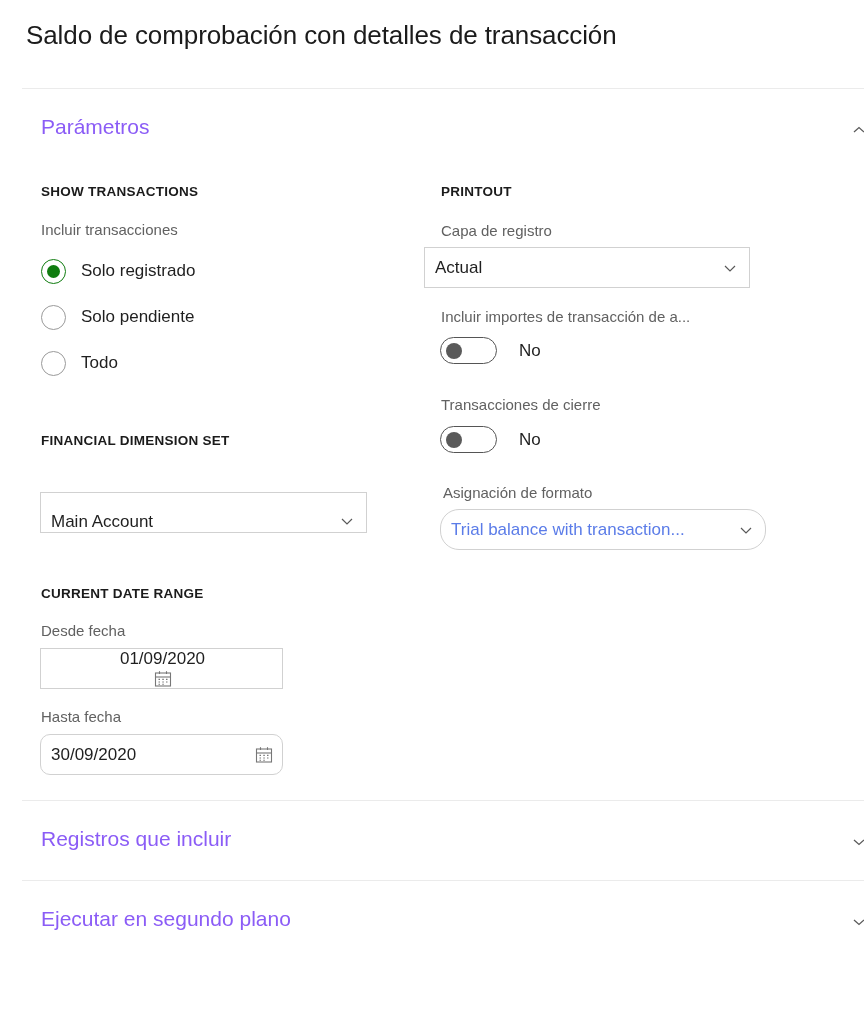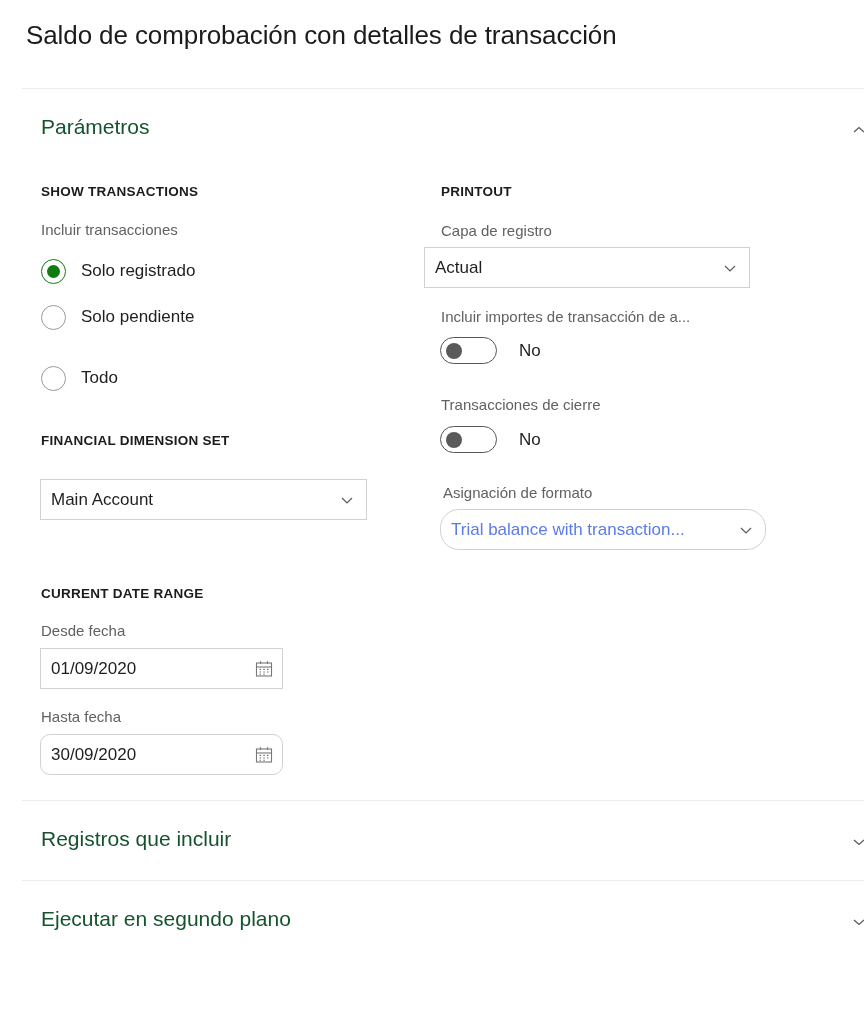--- a/index.html
+++ b/index.html
@@ -39,21 +39,21 @@
   .section-header {
     position: relative;
     height: 80px;
   }
   .section-title {
     position: absolute;
     left: 19px;
     top: 26px;
     font-size: 21px;
     font-weight: 400;
-    color: #14532d;
+    color: #8b5cf6;
     white-space: nowrap;
   }
   .section-chevron {
     position: absolute;
     right: -2px;
     top: 34px;
     width: 14px; height: 14px;
     color: #5a5a5a;
     overflow: hidden;
   }
@@ -218,42 +218,42 @@
     <div class="radio-row" style="left:19px; top:213px;">
       <span class="radio-mark"></span>
       <span class="radio-text">Solo pendiente</span>
     </div>
 
     <div class="radio-row checked" style="left:19px; top:167px;">
       <span class="radio-mark"></span>
       <span class="radio-text">Solo registrado</span>
     </div>
 
-    <div class="radio-row" style="left:19px; top:274px;align-items:center;">
+    <div class="radio-row" style="left:19px; top:259px;align-items:center;">
       <span class="radio-mark"></span>
       <span class="radio-text">Todo</span>
     </div>
 
     <div class="group-label" style="left:19px; top:344px;">FINANCIAL DIMENSION SET</div>
 
 
-    <div class="combo" style="left:18px; top:390px; width:327px;">
+    <div class="combo" style="left:18px; top:403px; width:327px;align-items:flex-end;">
       <span class="combo-value">Main Account</span>
       <span class="combo-arrow">
         <svg width="16" height="16" viewBox="0 0 16 16" fill="none" stroke="currentColor" stroke-width="1.2">
           <path d="M3 6 L8 11 L13 6"></path>
         </svg>
       </span>
     </div>
 
     <div class="group-label" style="left:19px; top:497px;">CURRENT DATE RANGE</div>
 
     <div class="field-label" style="left:19px; top:533px;">Desde fecha</div>
 
-    <div class="datefield" style="left:18px; top:559px; width:243px;">
+    <div class="datefield" style="left:18px; top:559px; width:243px;flex-direction:column;">
       <span class="datefield-value">01/09/2020</span>
       <span class="cal-icon">
         <svg width="20" height="20" viewBox="0 0 20 20" fill="none" stroke="currentColor" stroke-width="1.1">
           <rect x="2.5" y="4" width="15" height="13"></rect>
           <path d="M2.5 8 H17.5"></path>
           <path d="M6.5 2.2 V5"></path>
           <path d="M13.5 2.2 V5"></path>
           <path d="M5.5 10.4 H7 M9.3 10.4 H10.8 M13 10.4 H14.5"></path>
           <path d="M5.5 13 H7 M9.3 13 H10.8 M13 13 H14.5"></path>
           <path d="M5.5 15.3 H7 M9.3 15.3 H10.8"></path>

